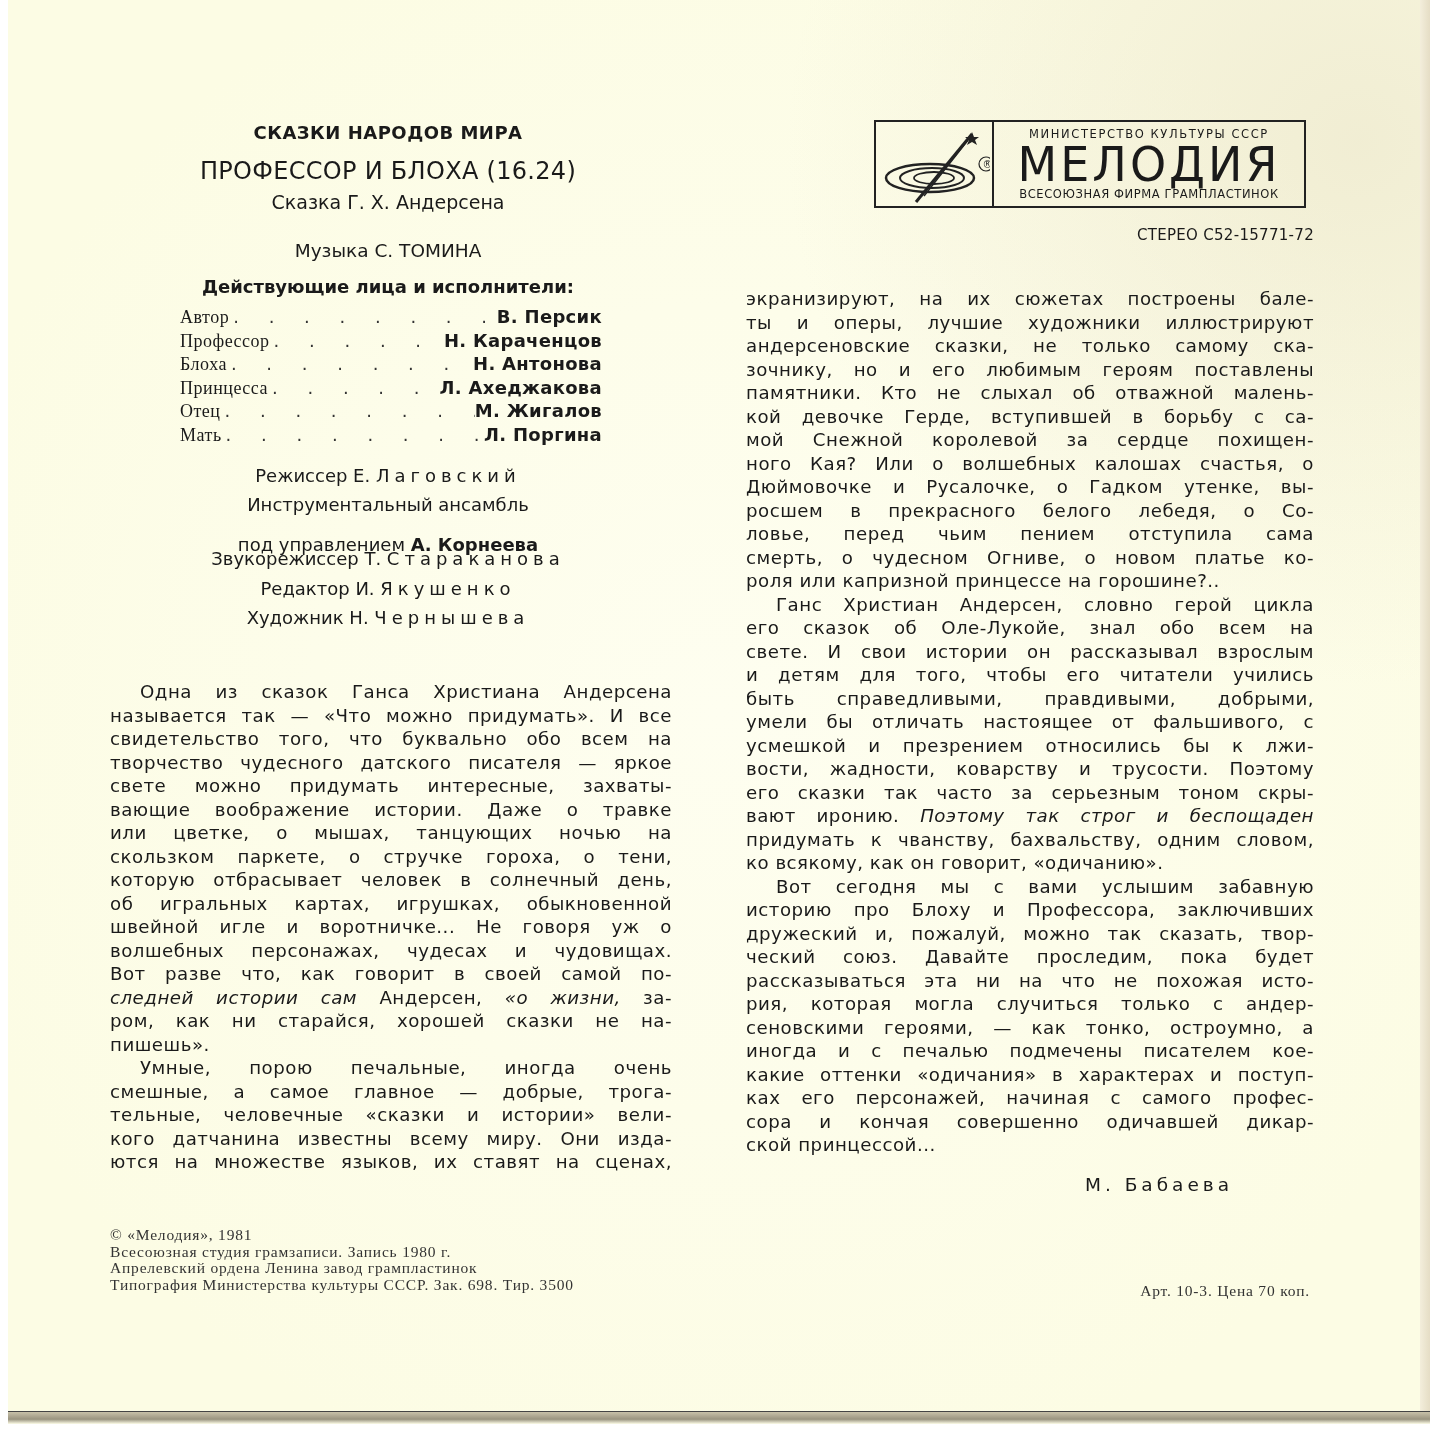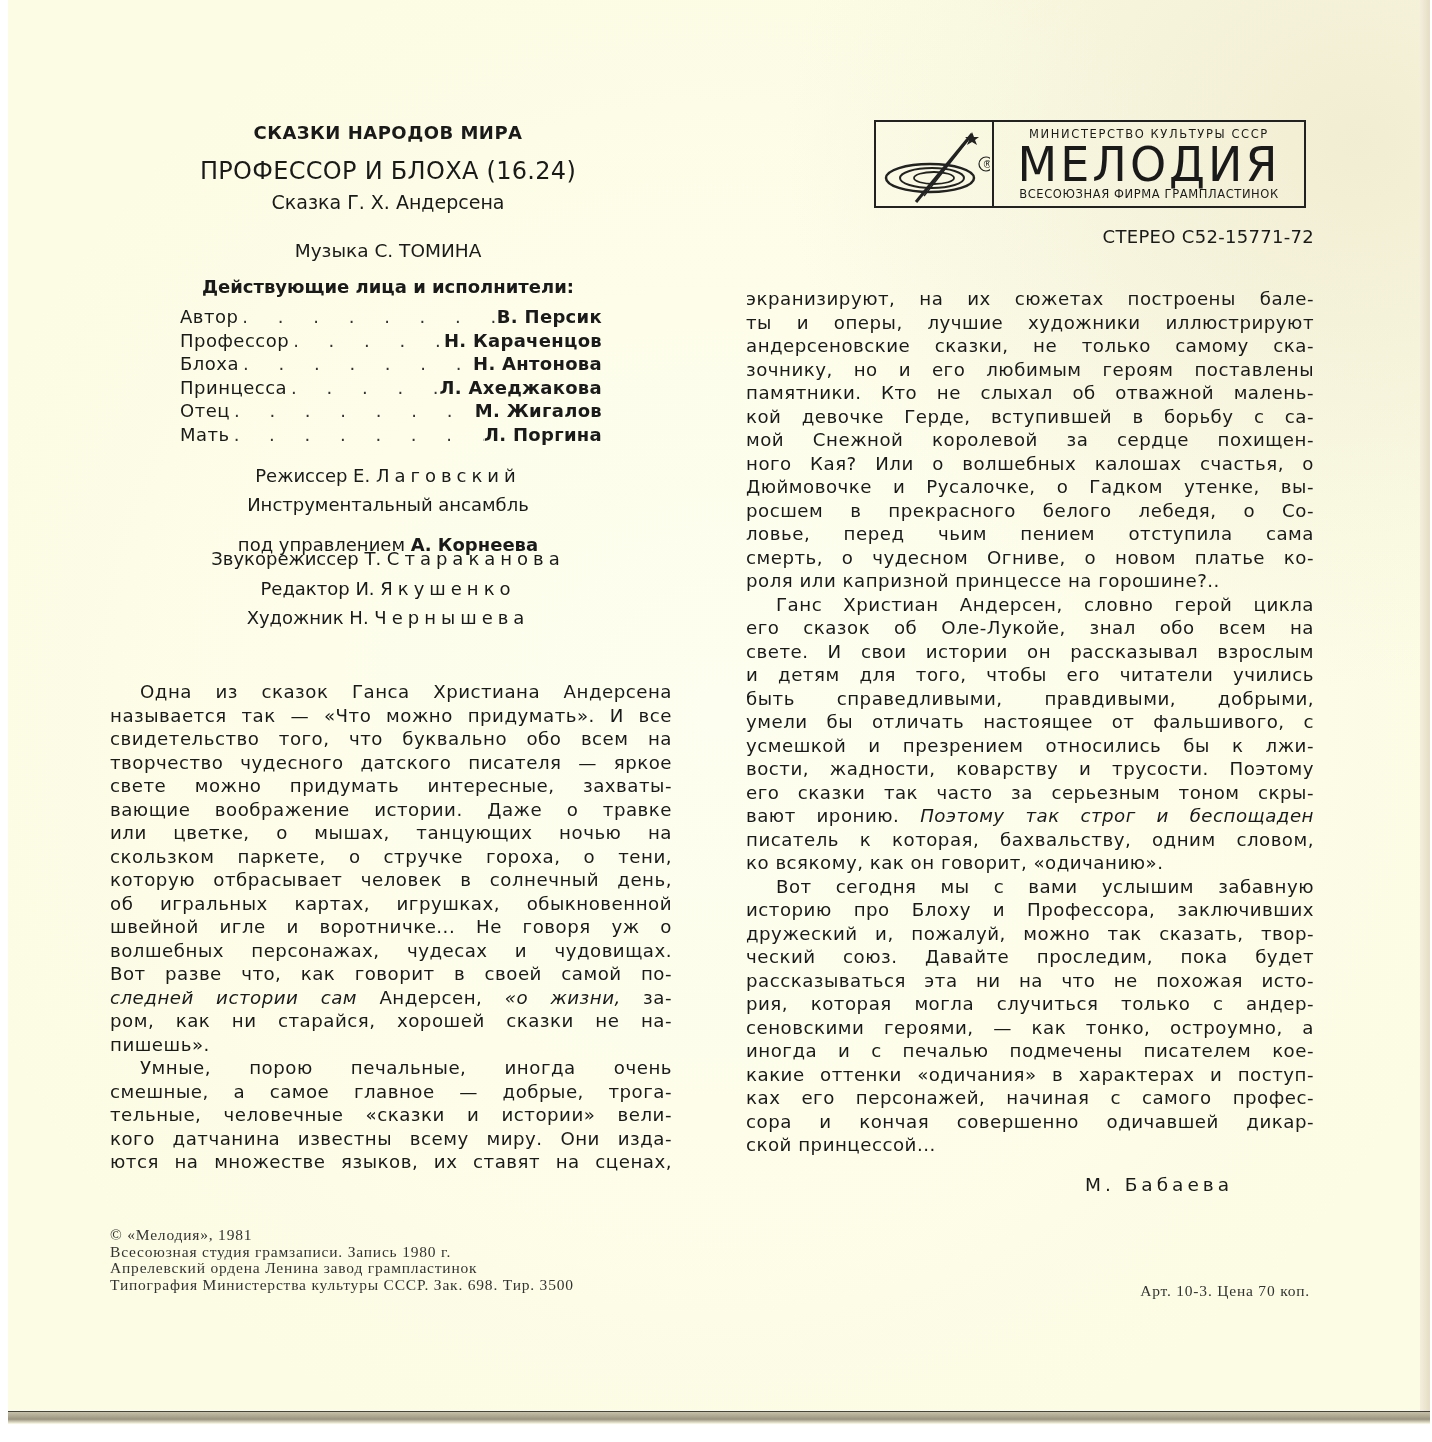--- a/index.html
+++ b/index.html
@@ -90,20 +90,21 @@
     .cast-row {
       display: flex;
       justify-content: space-between;
       align-items: baseline;
       height: 23.5px;
       line-height: 23.5px;
     }
     .cast-role {
       flex: 0 0 auto;
       letter-spacing: 0.5px;
+      font-family: Liberation Serif, serif;
     }
     .cast-dots {
       flex: 1 1 auto;
       overflow: hidden;
       white-space: nowrap;
       letter-spacing: 12px;
       text-align: right;
       padding: 0 4px;
       color: #333;
     }
@@ -173,21 +174,21 @@
       font-size: 11.5px;
       letter-spacing: 0.6px;
       line-height: 14px;
     }
     .catalog-number {
       position: absolute;
       left: 1000px;
       top: 226px;
       width: 306px;
       text-align: right;
-      font-size: 18px;
+      font-size: 15px;
       letter-spacing: 0.3px;
     }
 
     
     .column {
       position: absolute;
       font-size: 18.2px;
       line-height: 23.5px;
       text-align: justify;
       letter-spacing: 0.5px;
@@ -382,21 +383,21 @@
     <span class="line indent">Ганс Христиан Андерсен, словно герой цикла</span>
     <span class="line">его сказок об Оле-Лукойе, знал обо всем на</span>
     <span class="line">свете. И свои истории он рассказывал взрослым</span>
     <span class="line">и детям для того, чтобы его читатели учились</span>
     <span class="line">быть справедливыми, правдивыми, добрыми,</span>
     <span class="line">умели бы отличать настоящее от фальшивого, с</span>
     <span class="line">усмешкой и презрением относились бы к лжи-</span>
     <span class="line">вости, жадности, коварству и трусости. Поэтому</span>
     <span class="line">его сказки так часто за серьезным тоном скры-</span>
     <span class="line"><span>вают иронию. </span><span class="italic">Поэтому так строг и беспощаден</span></span>
-    <span class="line">писатель к которая, бахвальству, одним словом,</span>
+    <span class="line">придумать к чванству, бахвальству, одним словом,</span>
     <span class="line last">ко всякому, как он говорит, «одичанию».</span>
     <span class="line indent">Вот сегодня мы с вами услышим забавную</span>
     <span class="line">историю про Блоху и Профессора, заключивших</span>
     <span class="line">дружеский и, пожалуй, можно так сказать, твор-</span>
     <span class="line">ческий союз. Давайте проследим, пока будет</span>
     <span class="line">рассказываться эта ни на что не похожая исто-</span>
     <span class="line">рия, которая могла случиться только с андер-</span>
     <span class="line">сеновскими героями, — как тонко, остроумно, а</span>
     <span class="line">иногда и с печалью подмечены писателем кое-</span>
     <span class="line">какие оттенки «одичания» в характерах и поступ-</span>

